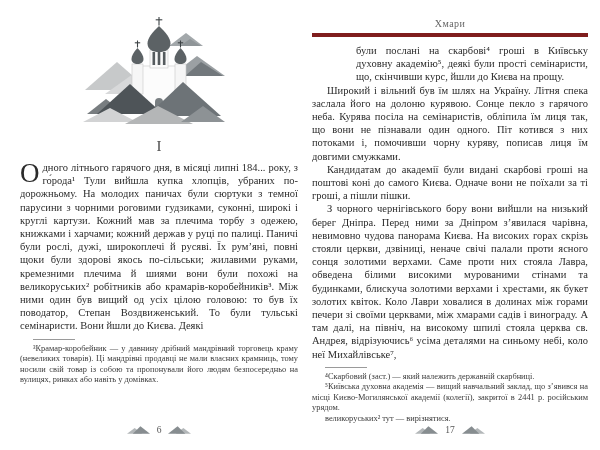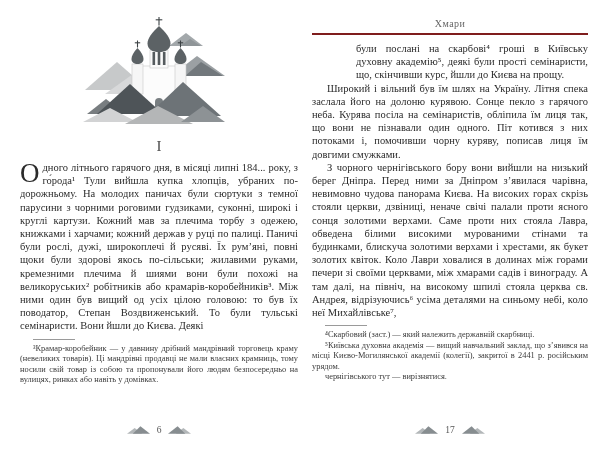--- a/index.html
+++ b/index.html
@@ -22,21 +22,21 @@
 
   .body-text{font-size:10.5px;line-height:13.2px;text-align:justify;margin:0;}
   .dropcap{
     float:left;font-size:27px;line-height:23px;padding:1px 3px 0 0;color:#2b2b2b;
   }
   .para{font-size:10.5px;line-height:13.2px;text-align:justify;margin:0;text-indent:15px;}
   .para.no-indent{text-indent:0;margin-left:44px;}
 
   .running-header{
     margin-top:18px;text-align:center;font-size:10px;line-height:12px;color:#666;
-    letter-spacing:0.4px;padding-bottom:3px;border-bottom:2px solid #7f1d1d;
+    letter-spacing:0.4px;padding-bottom:3px;border-bottom:4px solid #7f1d1d;
     margin-bottom:7px;
   }
 
   .fn-rule{width:42px;height:1px;background:#9a9a9a;margin:6px 0 4px 13px;border:0;}
   .footnotes{font-size:8.4px;line-height:10.5px;text-align:justify;color:#3a3a3a;}
   .footnote{text-indent:13px;margin:0;}
 
   .page-footer{
     position:absolute;bottom:15px;left:0;width:100%;
     display:flex;align-items:center;justify-content:center;gap:7px;
@@ -114,27 +114,28 @@
     </svg>
   </div>
 </div>
 
 <div class="page page-right">
 
   <div class="running-header">Хмари</div>
 
   <p class="para no-indent">були послані на скарбові⁴ гроші в Київську духовну академію⁵, деякі були прості семінаристи, що, скінчивши курс, йшли до Києва на прощу.</p>
   <p class="para">Широкий і вільний був їм шлях на Україну. Літня спека заслала його на долоню курявою. Сонце пекло з гарячого неба. Курява посіла на семінаристів, обліпила їм лиця так, що вони не пізнавали один одного. Піт котився з них потоками і, помочивши чорну куряву, пописав лиця їм довгими смужками.</p>
+  <p class="para">Кандидатам до академії були видані скарбові гроші на поштові коні до самого Києва. Одначе вони не поїхали за ті гроші, а пішли пішки.</p>
   <p class="para">З чорного чернігівського бору вони вийшли на низький берег Дніпра. Перед ними за Дніпром з’явилася чарівна, невимовно чудова панорама Києва. На високих горах скрізь стояли церкви, дзвіниці, неначе свічі палали проти ясного сонця золотими верхами. Саме проти них стояла Лавра, обведена білими високими мурованими стінами та будинками, блискуча золотими верхами і хрестами, як букет золотих квіток. Коло Лаври ховалися в долинах між горами печери зі своїми церквами, між хмарами садів і винограду. А там далі, на північ, на високому шпилі стояла церква св. Андрея, відрізуючись⁶ усіма деталями на синьому небі, коло неї Михайлівське⁷,</p>
 
   <div class="fn-rule"></div>
   <div class="footnotes">
     <p class="footnote">⁴Скарбовий (заст.) — який належить державній скарбниці.</p>
     <p class="footnote">⁵Київська духовна академія — вищий навчальний заклад, що з’явився на місці Києво-Могилянської академії (колегії), закритої в 2441 р. російським урядом.</p>
-    <p class="footnote">чернігівського тут — вирізнятися.</p>
+    <p class="footnote">великоруських² тут — вирізнятися.</p>
   </div>
 
   <div class="page-footer">
     <svg class="hill-orn" viewBox="0 0 24 8" aria-hidden="true">
       <polygon points="0,8 8,2 16,8" fill="#b3b7b9"></polygon>
         <polygon points="6,8 14,0 24,8" fill="#878d90"></polygon>
     </svg>
     <span class="page-num">17</span>
     <svg class="hill-orn" viewBox="0 0 24 8" aria-hidden="true">
       <polygon points="24,8 16,2 8,8" fill="#b3b7b9"></polygon>

